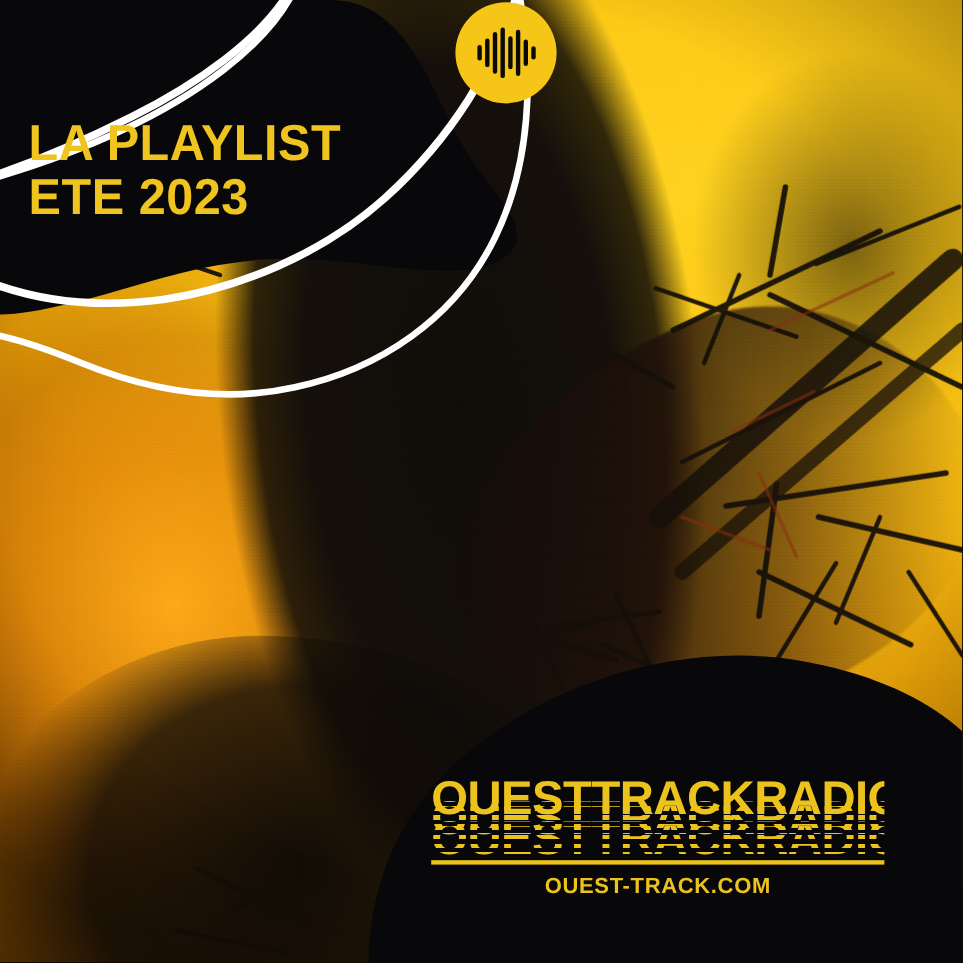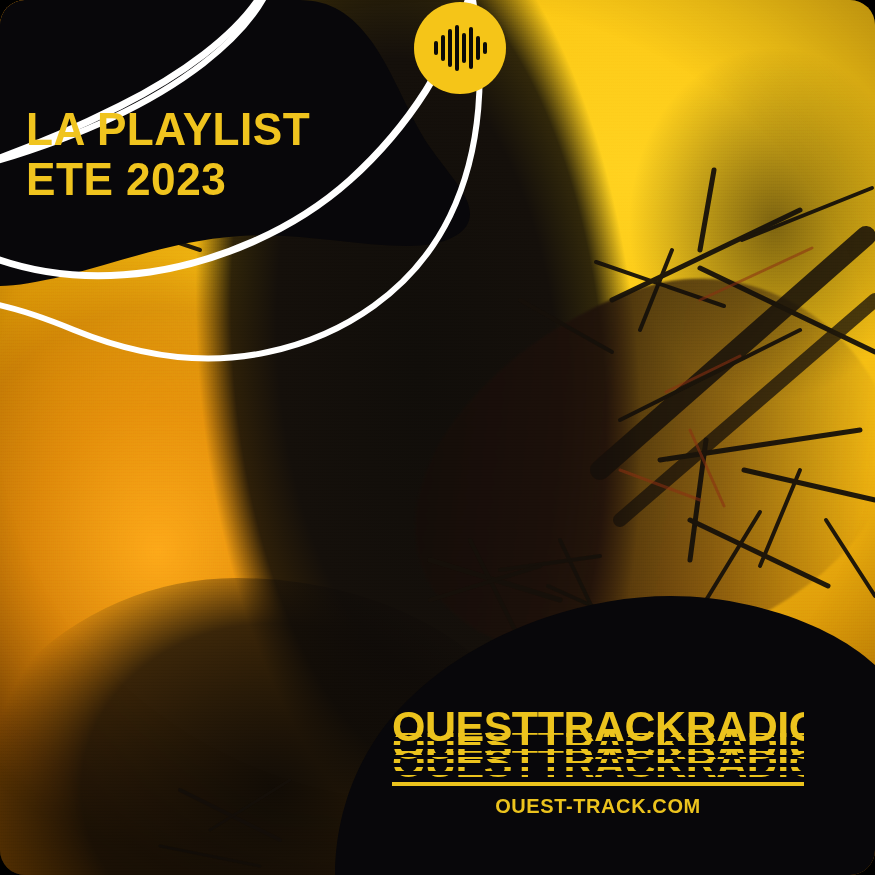--- a/index.html
+++ b/index.html
@@ -10,21 +10,20 @@
   }
 
   
   #poster{
     position:relative;
     width:875px;
     height:875px;
     overflow:hidden;
     background:#0a0906;
     user-select:none;
-    border-radius:25px;
   }
 
   
   .photo-layer{position:absolute;inset:0;overflow:hidden;}
 
   
   .bg-base{
     position:absolute;inset:0;
     background:
       radial-gradient(115% 95% at 72% 20%, #ffd21f 0%, #fcc916 22%, #f0b410 42%, #d89307 62%, #a86604 80%, #6f3f02 95%);

